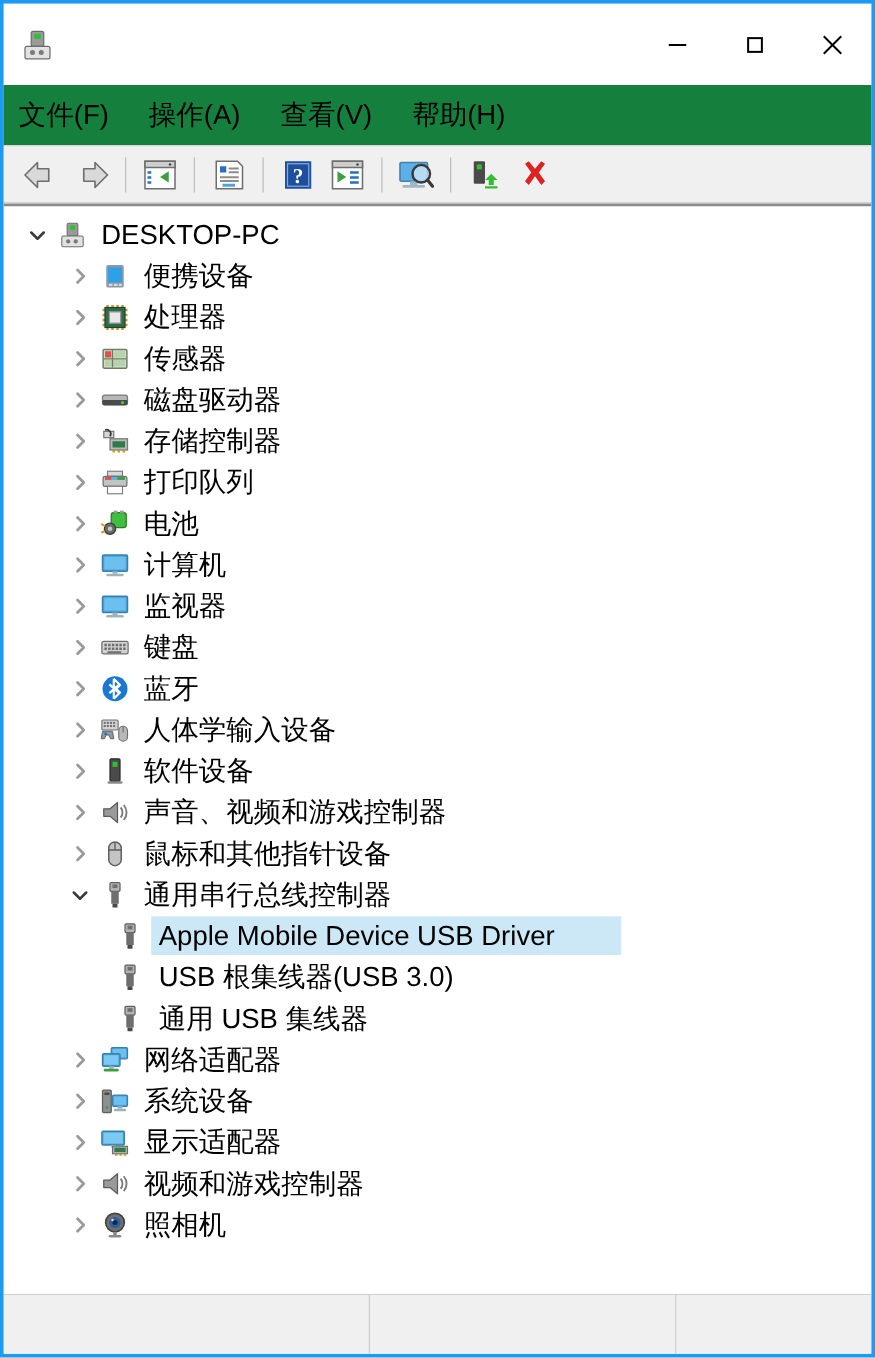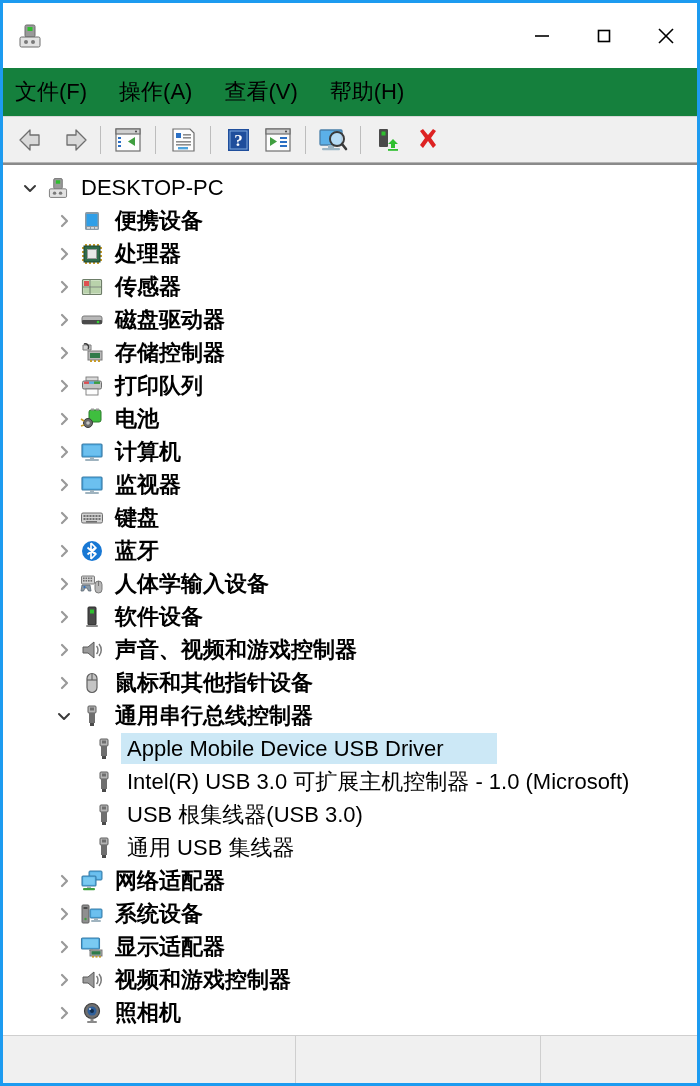--- a/index.html
+++ b/index.html
@@ -150,21 +150,21 @@
   .label {
     font-size: 22px;
     color: #000;
     margin-left: 8px;
     z-index: 1;
     position: relative;
   }
 
   
   .d0 { padding-left: 14px; }
-  .d1 { padding-left: 48px; font-weight: bold; }
+  .d1 { padding-left: 48px; }
   .d2 { padding-left: 86px; }
 
   
   .statusbar {
     height: 47px;
     flex: 0 0 47px;
     background: #f0f0f0;
     border-top: 1px solid #cfcfcf;
     display: flex;
     align-items: stretch;
@@ -658,31 +658,20 @@
         <svg width="22" height="24" viewBox="0 0 22 24">
           <rect x="7" y="2" width="8" height="7" rx="1" fill="#b4b4b4" stroke="#5f5f5f" stroke-width="1"></rect>
           <rect x="9" y="3.5" width="4" height="3" fill="#6f6f6f"></rect>
           <rect x="8" y="9" width="6" height="10" fill="#6f6f6f"></rect>
           <rect x="9" y="19" width="4" height="3" fill="#4a4a4a"></rect>
         </svg>
       </div>
       <div class="label">Apple Mobile Device USB Driver</div>
     </div>
 
-    <div class="row d2">
-      <div class="ico">
-        <svg width="22" height="24" viewBox="0 0 22 24">
-          <rect x="7" y="2" width="8" height="7" rx="1" fill="#b4b4b4" stroke="#5f5f5f" stroke-width="1"></rect>
-          <rect x="9" y="3.5" width="4" height="3" fill="#6f6f6f"></rect>
-          <rect x="8" y="9" width="6" height="10" fill="#6f6f6f"></rect>
-          <rect x="9" y="19" width="4" height="3" fill="#4a4a4a"></rect>
-        </svg>
-      </div>
-      <div class="label">Intel(R) USB 3.0 可扩展主机控制器 - 1.0 (Microsoft)</div>
-    </div>
 
     <div class="row d2">
       <div class="ico">
         <svg width="22" height="24" viewBox="0 0 22 24">
           <rect x="7" y="2" width="8" height="7" rx="1" fill="#b4b4b4" stroke="#5f5f5f" stroke-width="1"></rect>
           <rect x="9" y="3.5" width="4" height="3" fill="#6f6f6f"></rect>
           <rect x="8" y="9" width="6" height="10" fill="#6f6f6f"></rect>
           <rect x="9" y="19" width="4" height="3" fill="#4a4a4a"></rect>
         </svg>
       </div>

